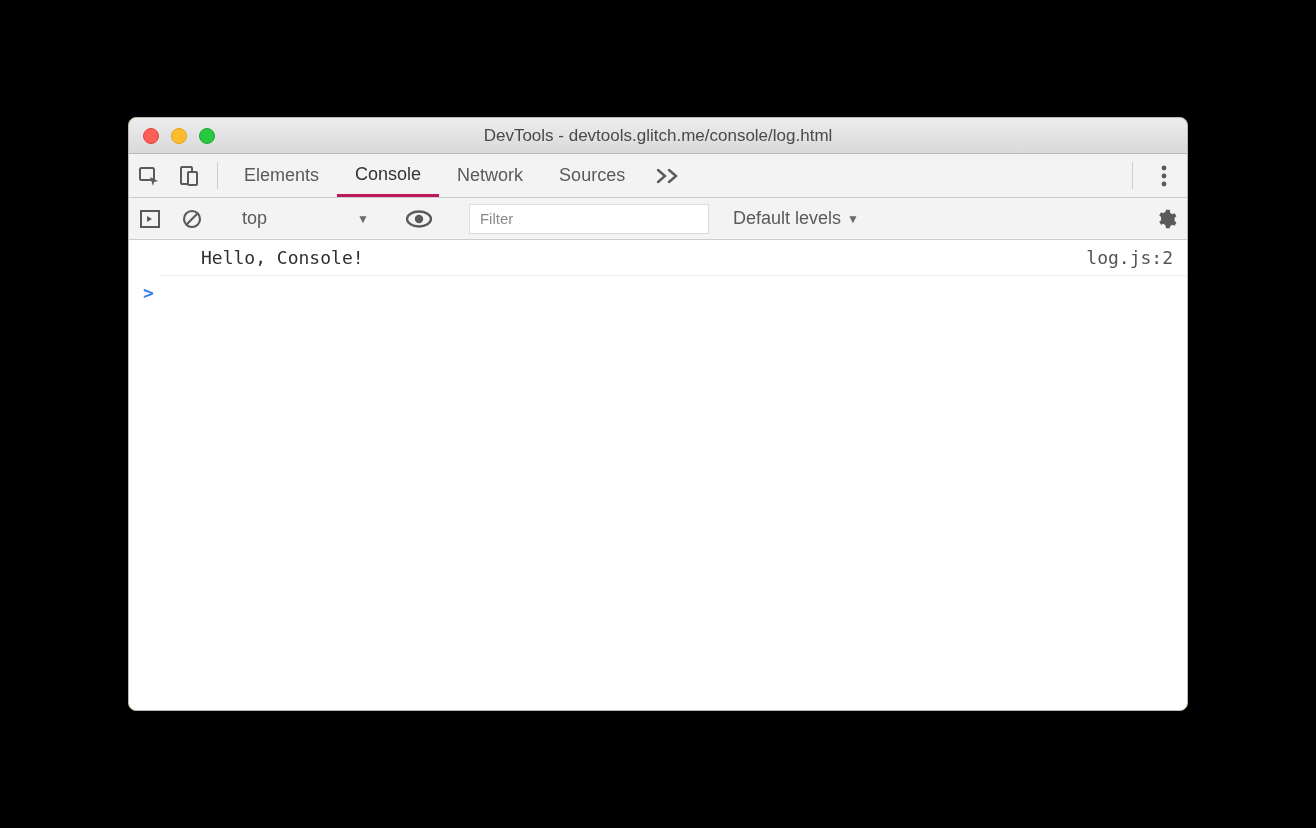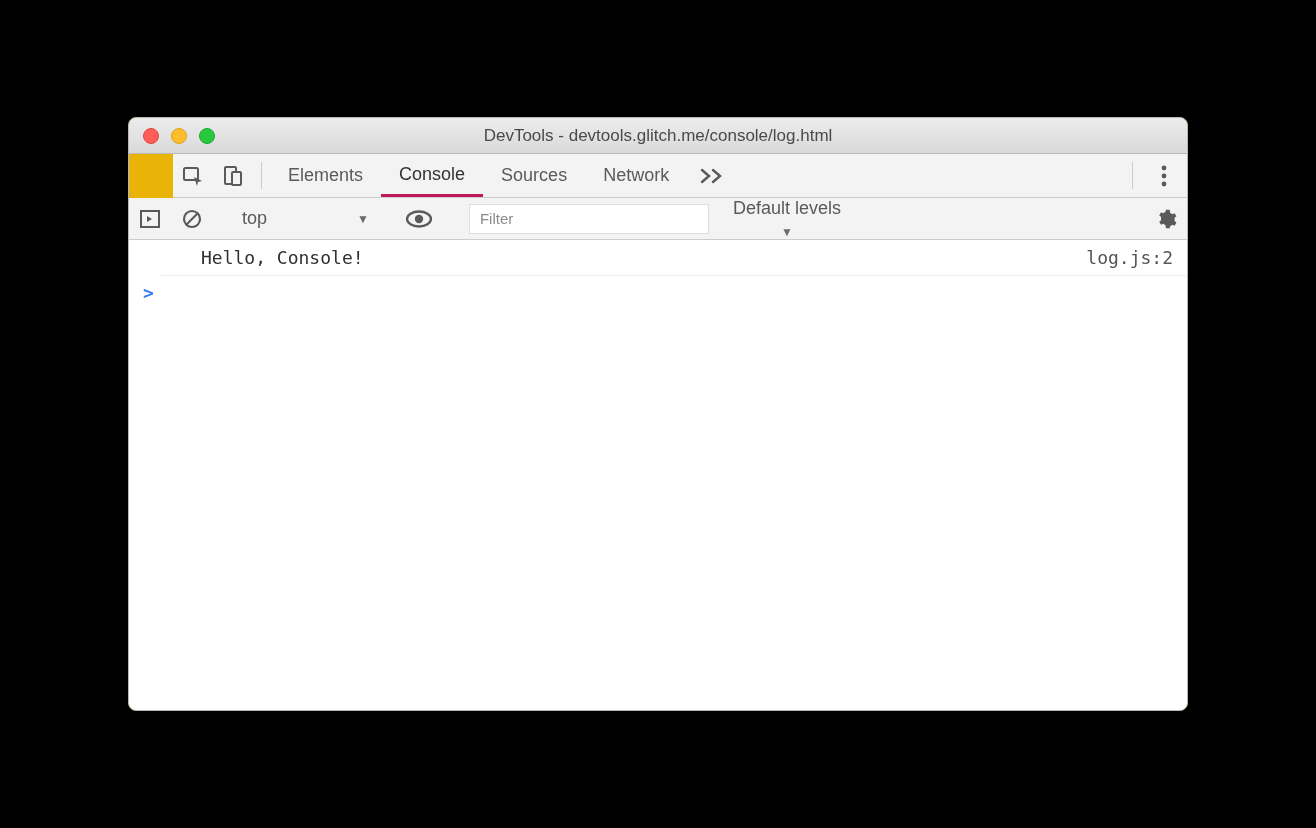--- a/index.html
+++ b/index.html
@@ -35,21 +35,21 @@
     position:absolute; left:0; right:0; text-align:center;
     font-size:17px; color:#4a4a4a; font-weight:400;
     pointer-events:none;
   }
   
   .tabbar {
     height: 44px;
     background:#f3f3f3;
     border-bottom:1px solid #ccc;
     display:flex; align-items:stretch;
-    font-size:18px; color:#5a5a5a;margin-left:44px;
+    font-size:18px; color:#5a5a5a;
   }
   .tabbar .iconbtn {
     width:40px; display:flex; align-items:center; justify-content:center;
     color:#5a5a5a;
   }
   .vdiv { width:1px; background:#ccc; margin:8px 8px; }
   .tab {
     padding: 0 18px; display:flex; align-items:center; cursor:default;
   }
   .tab.active { color:#333; border-bottom:3px solid #be185d; }
@@ -67,21 +67,21 @@
   .context {
     display:flex; align-items:center; gap:90px; padding:0 10px 0 12px;
     height:100%;
     text-align:center;
   }
   .filter {
     background:#fff; border:1px solid #ddd; height:30px; width:240px;
     padding:0 10px; font-size:15px; color:#999;
     display:flex; align-items:center;
   }
-  .levels { display:flex; align-items:center; gap:6px; padding:0 14px;flex-direction:column;}
+  .levels { display:flex; align-items:center; gap:6px; padding:0 14px;}
   .tri { font-size:12px; color:#6b6b6b; }
   
   .consolebody { flex:1; background:#fff; font-family: Menlo, Consolas, monospace; font-size:18px; }
   .row {
     display:flex; align-items:center; height:36px;
     border-bottom:1px solid #eee; padding:0 14px 0 40px;margin-left:32px;
   }
   .row .msg { flex:1; color:#303030; }
   .row .src { color:#545454; }
   .prompt {
@@ -118,24 +118,24 @@
     </div>
     <div class="vdiv"></div>
 
     <div class="tab">
         <span>Elements</span>
       </div>
     <div class="tab active">
         <span>Console</span>
       </div>
     <div class="tab">
+        <span>Network</span>
+      </div>
+    <div class="tab">
         <span>Sources</span>
-      </div>
-    <div class="tab">
-        <span>Network</span>
       </div>
 
     <div class="more">
       <svg width="26" height="18" viewBox="0 0 26 18" stroke="#5a5a5a" stroke-width="2.4" fill="none" stroke-linecap="round">
         <path d="M3 3 L10 9 L3 15"></path>
           <path d="M14 3 L21 9 L14 15"></path>
       </svg>
     </div>
     <div class="spacer"></div>
     <div class="vdiv"></div>

